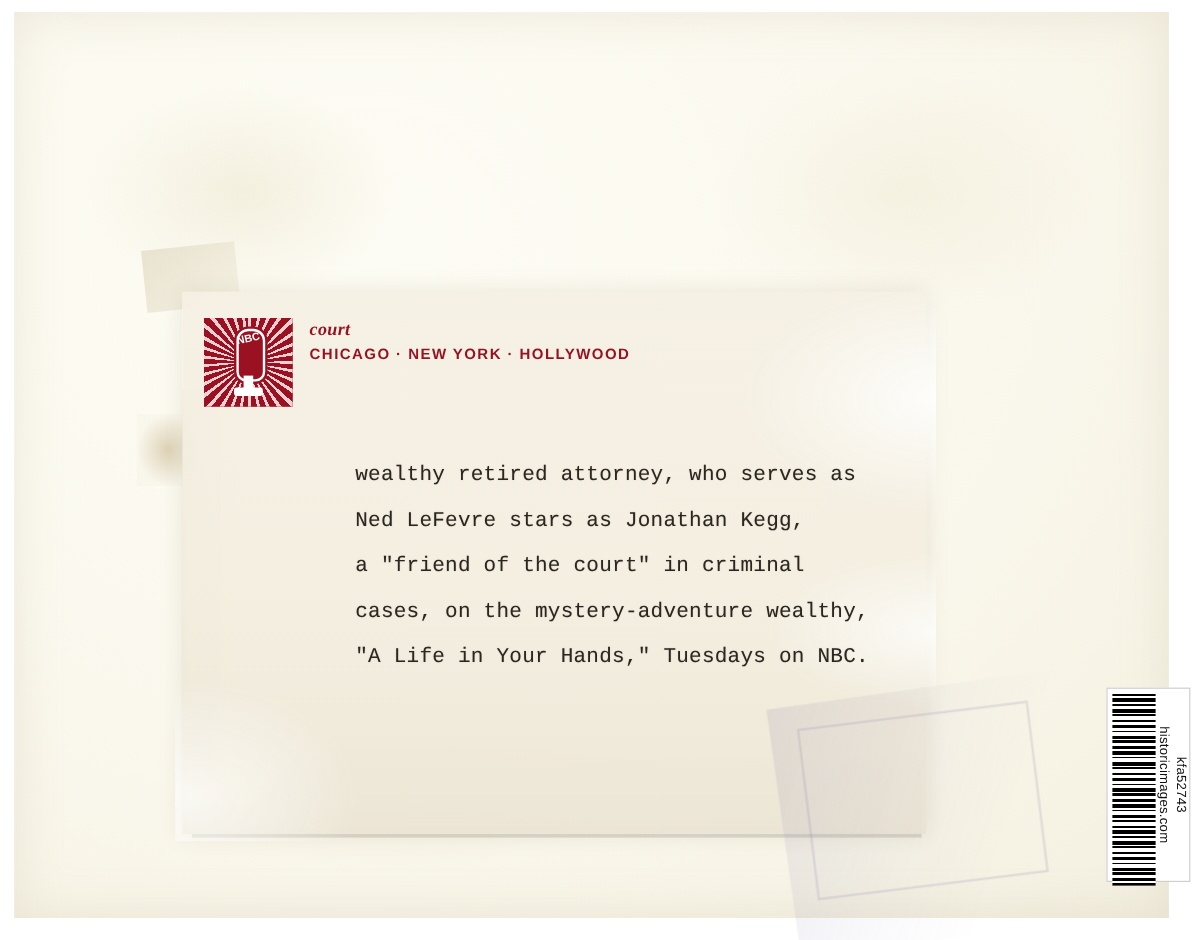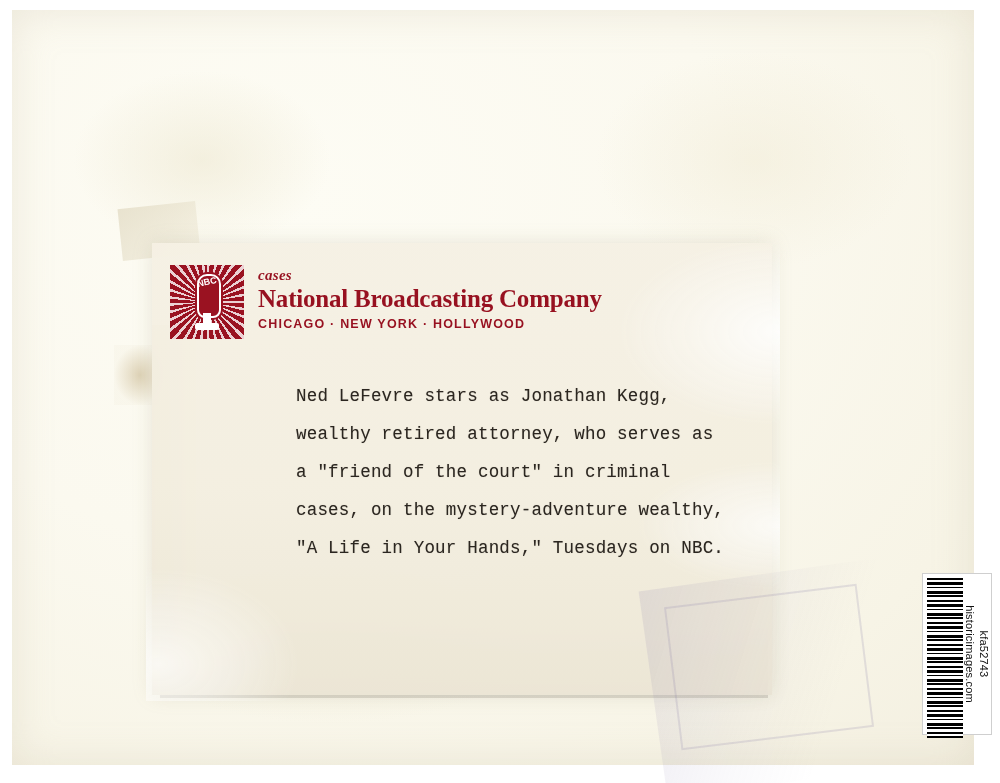--- a/index.html
+++ b/index.html
@@ -293,32 +293,31 @@
 
     <div class="letterhead">
       <div class="nbc-logo">
         <div class="rays"></div>
         <div class="mic-body"></div>
         <div class="mic-letters">NBC</div>
         <div class="mic-stem"></div>
         <div class="mic-base"></div>
       </div>
       <div class="lh-text">
-        <div class="lh-from">cases</div>
-        <div class="lh-company">National Broadcasting Company</div>
+        <div class="lh-from">court</div>
         <div class="lh-cities">CHICAGO  ·  NEW YORK  ·  HOLLYWOOD</div>
       </div>
     </div>
 
     <div class="smudge"></div>
     <div class="smudge2"></div>
 
     <div class="caption">
+      <span class="line">wealthy retired attorney, who serves as</span>
       <span class="line">Ned LeFevre stars as Jonathan Kegg,</span>
-      <span class="line">wealthy retired attorney, who serves as</span>
       <span class="line">a "friend of the court" in criminal</span>
       <span class="line">cases, on the mystery-adventure wealthy,</span>
       <span class="line">"A Life in Your Hands," Tuesdays on NBC.</span>
     </div>
 
   </div>
 
   <div id="barcode-label">
     <div class="bars"></div>
     <div class="bc-text">

